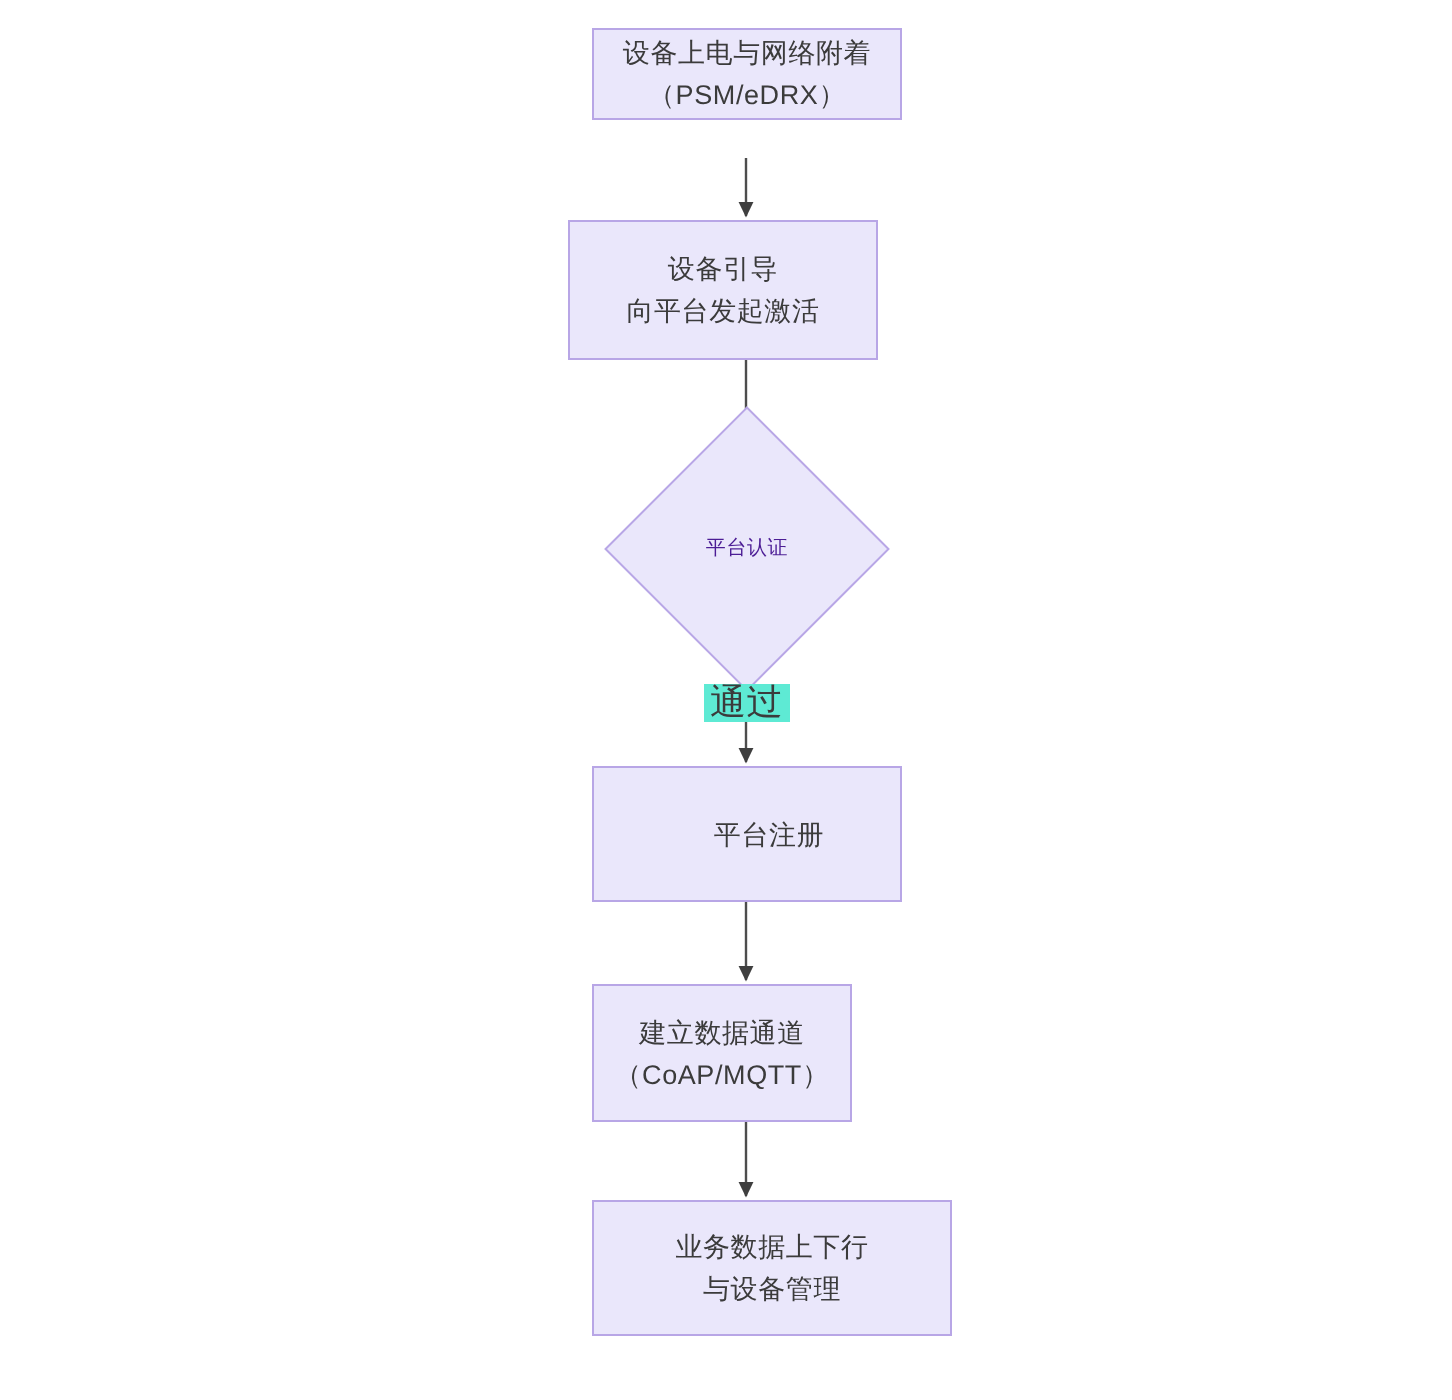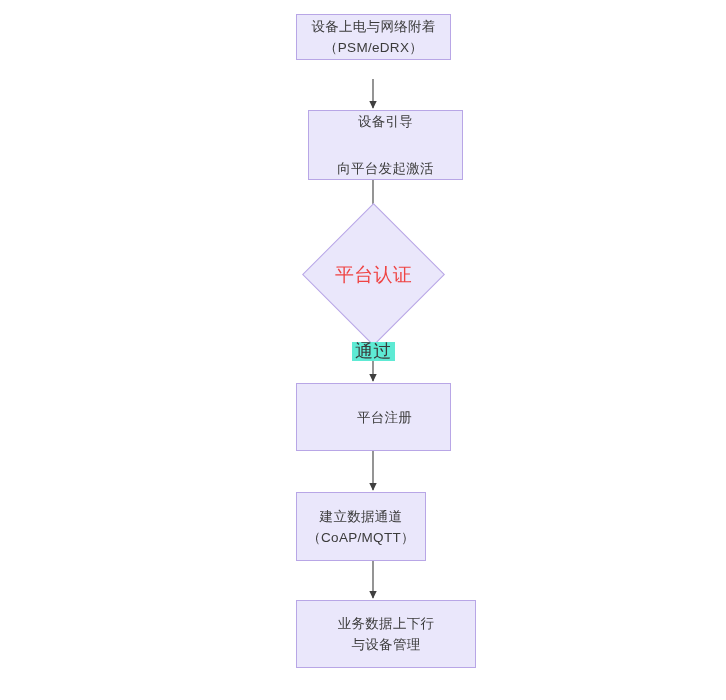--- a/index.html
+++ b/index.html
@@ -58,22 +58,22 @@
     position: absolute;
     width: 143px;
     height: 143px;
     display: flex;
     align-items: center;
     justify-content: center;
   }
   .diamond-label {
     position: relative;
     z-index: 2;
-    color: #ef4444;
-    font-size: 19px;
+    color: #4c1d95;
+    font-size: 10px;
     line-height: 21px;
     text-align: center;
     white-space: nowrap;
     letter-spacing: 0.3px;
   }
   .edge-label {
     position: absolute;
     background: #5eead4;
     color: #3b3b3b;
     font-size: 18px;
@@ -104,21 +104,21 @@
     <line x1="373" y1="451" x2="373" y2="490" stroke="#4d4d4d" stroke-width="1.2" marker-end="url(#arrowhead)"></line>
 
     <line x1="373" y1="561" x2="373" y2="598" stroke="#4d4d4d" stroke-width="1.2" marker-end="url(#arrowhead)"></line>
   </svg>
 
   <div class="node" style="left:296px; top:14px; width:155px; height:46px;">
     <span class="line">设备上电与网络附着</span>
     <span class="line">（PSM/eDRX）</span>
   </div>
 
-  <div class="node" style="left:308px; top:110px; width:155px; height:70px;justify-content:space-between;">
+  <div class="node" style="left:284px; top:110px; width:155px; height:70px;">
     <span class="line">设备引导</span>
     <span class="line">向平台发起激活</span>
   </div>
 
   <div class="diamond-wrap" style="left:302px; top:203px;">
     <div class="node-diamond" style="left:21px; top:21px;"></div>
     <span class="diamond-label">平台认证</span>
   </div>
 
   <div class="edge-label" style="left:352px; top:342px;">通过</div>

